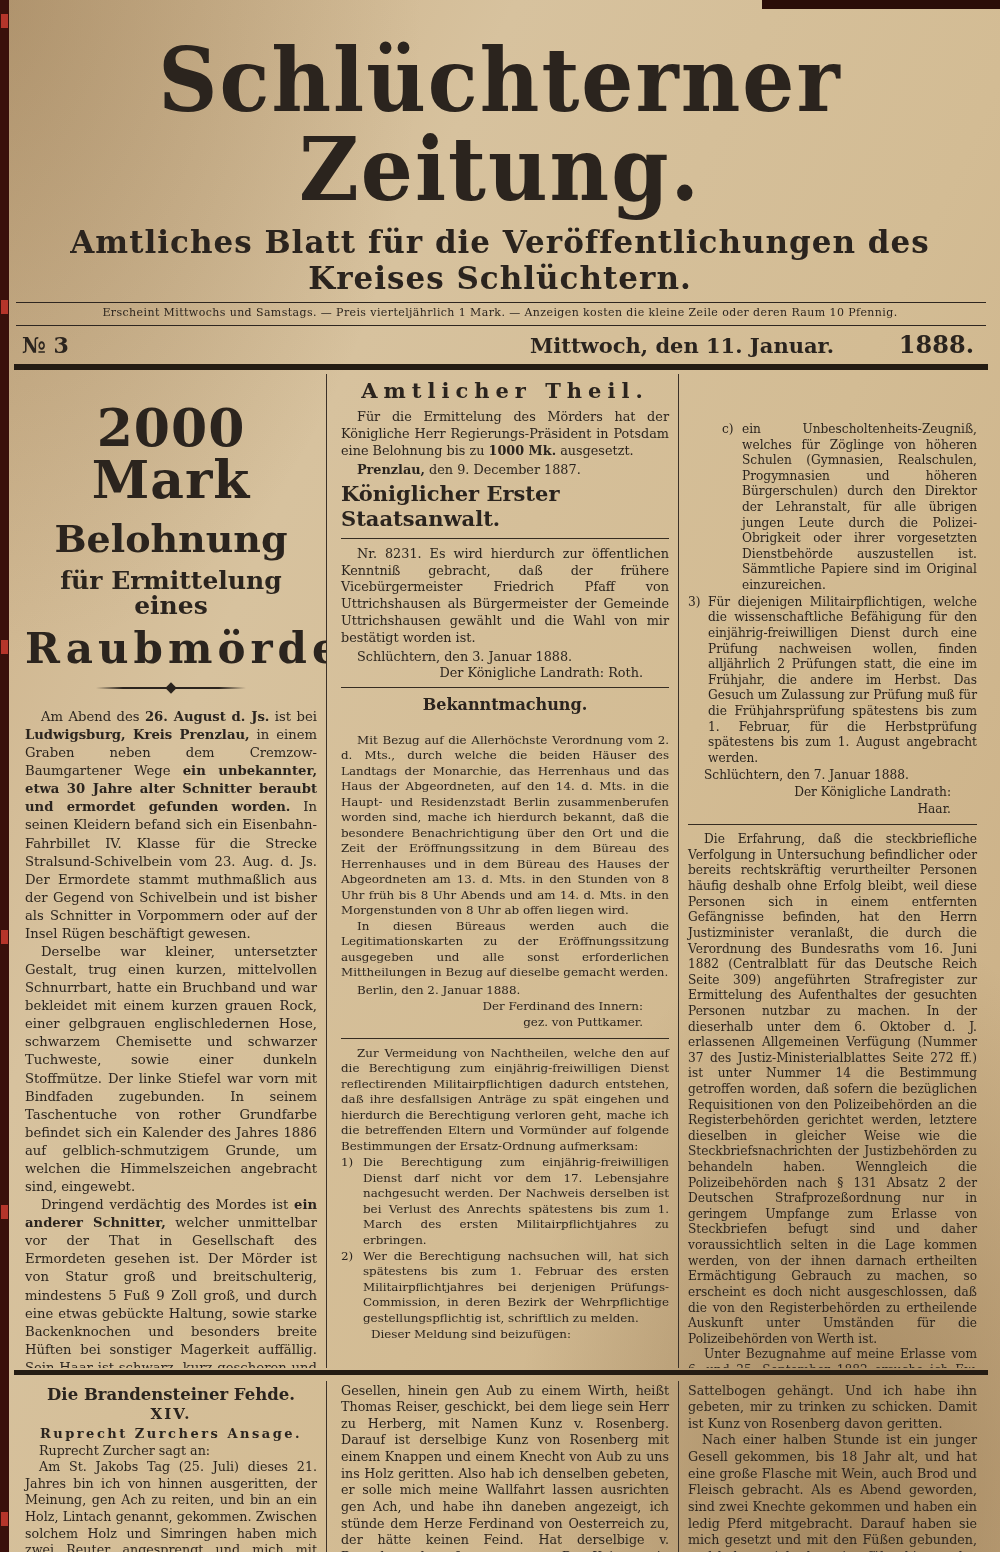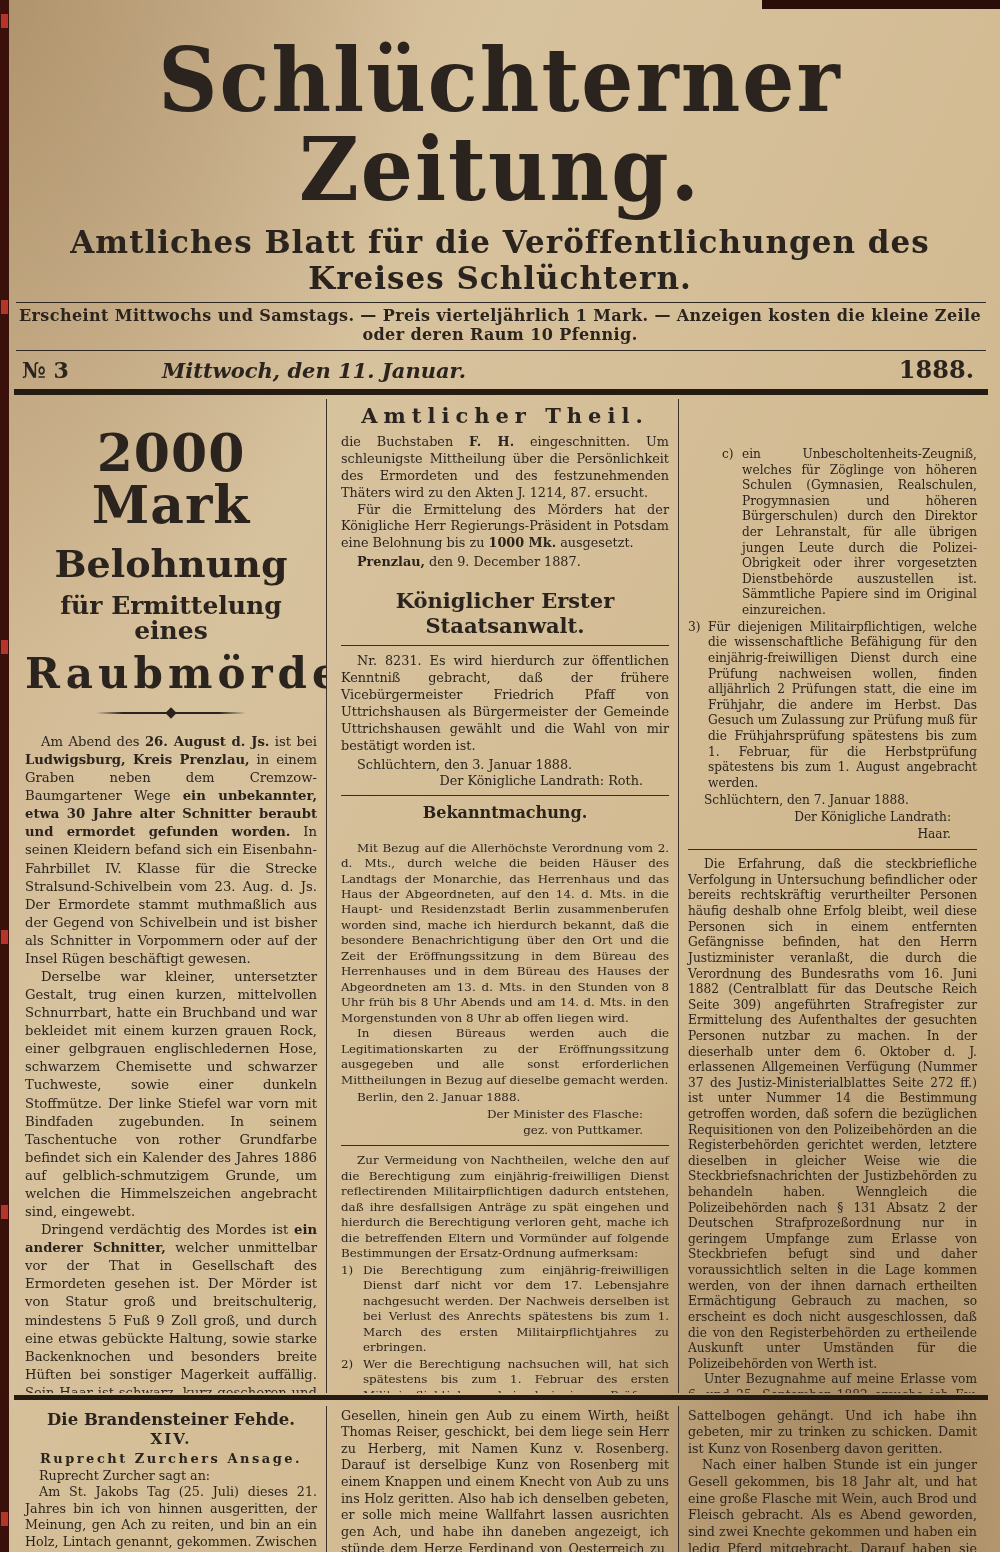--- a/index.html
+++ b/index.html
@@ -11,24 +11,24 @@
       linear-gradient(115deg,#c8ab82,#d7c29e 30%,#d3bc94 60%,#c9ad83 100%);}
   .edge-left{position:absolute;left:0;top:0;width:9px;height:1552px;background:#3a100b;z-index:5;}
   .edge-mark{position:absolute;left:1px;width:7px;height:14px;background:#b5352a;z-index:6;}
   .edge-top{position:absolute;top:0;left:762px;right:0;height:9px;background:#2a0d08;z-index:5;}
 
   .masthead{padding-top:42px;text-align:center;}
   .np-title{margin:0;font-size:82px;line-height:1;font-weight:bold;letter-spacing:2px;
     font-family:"DejaVu Serif",serif;transform:scaleY(1.08);}
   .np-subtitle{margin-top:18px;font-size:31px;font-weight:bold;letter-spacing:1px;}
   .rule-thin{height:0;border-top:1.5px solid #2e2620;margin:6px 14px 0 16px;}
-  .np-info{margin-top:3px;font-size:16px;font-weight:bold;letter-spacing:.4px;}
+  .np-info{margin-top:3px;font-size:11px;font-weight:normal;letter-spacing:.4px;}
   .date-row{display:flex;align-items:baseline;margin:4px 26px 0 22px;}
   .issue-no{font-size:22px;font-weight:bold;width:140px;text-align:left;}
-  .edition-date{flex:1;font-size:21px;font-weight:bold;text-align:left;font-style:italic;}
+  .edition-date{flex:1;font-size:21px;font-weight:bold;text-align:right;}
   .year{font-size:24px;font-weight:bold;width:140px;text-align:right;}
   .rule-thick{height:6px;background:#241c13;margin:5px 12px 0 14px;}
 
   .columns{display:flex;align-items:stretch;padding:4px 14px 0 16px;height:994px;overflow:hidden;}
   .col{padding:2px 9px 0 9px;overflow:hidden;}
   .col-left{width:292px;}
   .col-mid{width:328px;border-left:1.5px solid #3b3129;border-right:1.5px solid #3b3129;padding-left:14px;}
   .col-right{flex:1;}
 
   .para{margin:0;text-align:justify;text-indent:16px;}
@@ -41,21 +41,21 @@
   .hl4{margin:10px 0 0;font-size:42px;font-weight:bold;text-align:center;line-height:1;letter-spacing:5px;}
   .ornament{width:150px;height:8px;margin:14px auto 16px;position:relative;}
   .ornament::before{content:"";position:absolute;top:3px;left:0;right:0;height:1.6px;
     background:linear-gradient(90deg,transparent,#2b241e 18%,#2b241e 82%,transparent);}
   .ornament::after{content:"";position:absolute;left:50%;top:0;width:8px;height:8px;background:#2b241e;
     transform:translateX(-50%) rotate(45deg);}
 
   .sec-header{margin:2px 0 6px;font-size:21px;font-weight:bold;text-align:center;letter-spacing:6px;}
   .col-mid .para{font-size:12.8px;line-height:1.32;}
   .dateline{margin:2px 0 0;text-indent:16px;font-size:12.8px;}
-  .sig-center{margin:19px 0 2px;font-size:21px;font-weight:bold;text-align:center;}
+  .sig-center{margin:4px 0 2px;font-size:21px;font-weight:bold;}
   .sig-right{margin:1px 0 0;text-align:right;padding-right:26px;font-size:12.8px;}
   .col-rule{height:0;border-top:1.2px solid #352c22;margin:7px 0;}
   .ann-header{margin:2px 0 19px;font-size:16px;font-weight:bold;text-align:center;}
   .small .para,.small.para,.small .dateline,.small .sig-right{font-size:11.9px;line-height:1.3;}
   .list-item{display:flex;margin:1px 0 0;}
   .list-no{width:22px;flex:none;font-size:11.9px;line-height:1.3;}
   .list-body{flex:1;text-align:justify;font-size:11.9px;line-height:1.3;}
   .sub{margin-left:24px;}
   .intro-line{margin:1px 0 0 30px;font-size:11.9px;line-height:1.3;}
 
@@ -107,35 +107,34 @@
     <h3 class="hl3">für Ermittelung eines</h3>
     <h2 class="hl4">Raubmörders.</h2>
     <div class="ornament"></div>
     <p class="para"><span>Am Abend des </span><span class="b">26. August d. Js.</span><span> ist bei </span><span class="b">Ludwigsburg, Kreis Prenzlau,</span><span> in einem Graben neben dem Cremzow-Baumgartener Wege </span><span class="b">ein unbekannter, etwa 30 Jahre alter Schnitter beraubt und ermordet gefunden worden.</span><span> In seinen Kleidern befand sich ein Eisenbahn-Fahrbillet IV. Klasse für die Strecke Stralsund-Schivelbein vom 23. Aug. d. Js. Der Ermordete stammt muthmaßlich aus der Gegend von Schivelbein und ist bisher als Schnitter in Vorpommern oder auf der Insel Rügen beschäftigt gewesen.</span></p>
     <p class="para">Derselbe war kleiner, untersetzter Gestalt, trug einen kurzen, mittelvollen Schnurrbart, hatte ein Bruchband und war bekleidet mit einem kurzen grauen Rock, einer gelbgrauen englischledernen Hose, schwarzem Chemisette und schwarzer Tuchweste, sowie einer dunkeln Stoffmütze. Der linke Stiefel war vorn mit Bindfaden zugebunden. In seinem Taschentuche von rother Grundfarbe befindet sich ein Kalender des Jahres 1886 auf gelblich-schmutzigem Grunde, um welchen die Himmelszeichen angebracht sind, eingewebt.</p>
     <p class="para"><span>Dringend verdächtig des Mordes ist </span><span class="b">ein anderer Schnitter,</span><span> welcher unmittelbar vor der That in Gesellschaft des Ermordeten gesehen ist. Der Mörder ist von Statur groß und breitschulterig, mindestens 5 Fuß 9 Zoll groß, und durch eine etwas gebückte Haltung, sowie starke Backenknochen und besonders breite Hüften bei sonstiger Magerkeit auffällig. Sein Haar ist schwarz, kurz geschoren und schlicht; der Vollbart, welchen er trägt, gleichfalls schwarz, kurz und dünn. Die Stimme ist hart und tief, die Nase gerade, lang, schmal und spitz, die Augenbrauen stark, während die Augen durch einen unstäten Blick auffällig sind. Bekleidet war er mit einer blauen Hose und einem langen Gehrock. Auf einer von dem Thäter an dem Thatort zurückgelassenen Sense, welche die in Hinterpommern übliche Form hat, sind</span></p>
   </section>
 
   <section class="col col-mid">
     <h2 class="sec-header">Amtlicher Theil.</h2>
-    <p class="para" style="text-indent:0"><span>die Buchstaben </span><span class="b">F. H.</span><span> eingeschnitten. Um schleunigste Mittheilung über die Persönlichkeit des Ermordeten und des festzunehmenden Thäters wird zu den Akten J. 1214, 87. ersucht.</span></p>
     <p class="para"><span>Für die Ermittelung des Mörders hat der Königliche Herr Regierungs-Präsident in Potsdam eine Belohnung bis zu </span><span class="b">1000 Mk.</span><span> ausgesetzt.</span></p>
     <p class="dateline"><span class="b">Prenzlau,</span><span> den 9. December 1887.</span></p>
     <p class="sig-center">Königlicher Erster Staatsanwalt.</p>
     <div class="col-rule"></div>
     <p class="para">Nr. 8231. Es wird hierdurch zur öffentlichen Kenntniß gebracht, daß der frühere Vicebürgermeister Friedrich Pfaff von Uttrichshausen als Bürgermeister der Gemeinde Uttrichshausen gewählt und die Wahl von mir bestätigt worden ist.</p>
     <p class="dateline">Schlüchtern, den 3. Januar 1888.</p>
     <p class="sig-right">Der Königliche Landrath: Roth.</p>
     <div class="col-rule"></div>
     <div class="small">
       <h3 class="ann-header">Bekanntmachung.</h3>
       <p class="para">Mit Bezug auf die Allerhöchste Verordnung vom 2. d. Mts., durch welche die beiden Häuser des Landtags der Monarchie, das Herrenhaus und das Haus der Abgeordneten, auf den 14. d. Mts. in die Haupt- und Residenzstadt Berlin zusammenberufen worden sind, mache ich hierdurch bekannt, daß die besondere Benachrichtigung über den Ort und die Zeit der Eröffnungssitzung in dem Büreau des Herrenhauses und in dem Büreau des Hauses der Abgeordneten am 13. d. Mts. in den Stunden von 8 Uhr früh bis 8 Uhr Abends und am 14. d. Mts. in den Morgenstunden von 8 Uhr ab offen liegen wird.</p>
       <p class="para">In diesen Büreaus werden auch die Legitimationskarten zu der Eröffnungssitzung ausgegeben und alle sonst erforderlichen Mittheilungen in Bezug auf dieselbe gemacht werden.</p>
       <p class="dateline">Berlin, den 2. Januar 1888.</p>
-      <p class="sig-right">Der Minister des Flasche:</p>
+      <p class="sig-right">Der Ferdinand des Innern:</p>
       <p class="sig-right">gez. von Puttkamer.</p>
       <div class="col-rule"></div>
       <p class="para">Zur Vermeidung von Nachtheilen, welche den auf die Berechtigung zum einjährig-freiwilligen Dienst reflectirenden Militairpflichtigen dadurch entstehen, daß ihre desfallsigen Anträge zu spät eingehen und hierdurch die Berechtigung verloren geht, mache ich die betreffenden Eltern und Vormünder auf folgende Bestimmungen der Ersatz-Ordnung aufmerksam:</p>
       <div class="list-item">
         <span class="list-no">1)</span>
         <span class="list-body">Die Berechtigung zum einjährig-freiwilligen Dienst darf nicht vor dem 17. Lebensjahre nachgesucht werden. Der Nachweis derselben ist bei Verlust des Anrechts spätestens bis zum 1. March des ersten Militairpflichtjahres zu erbringen.</span>
       </div>
       <div class="list-item">
         <span class="list-no">2)</span>
         <span class="list-body">Wer die Berechtigung nachsuchen will, hat sich spätestens bis zum 1. Februar des ersten Militairpflichtjahres bei derjenigen Prüfungs-Commission, in deren Bezirk der Wehrpflichtige gestellungspflichtig ist, schriftlich zu melden.</span>

